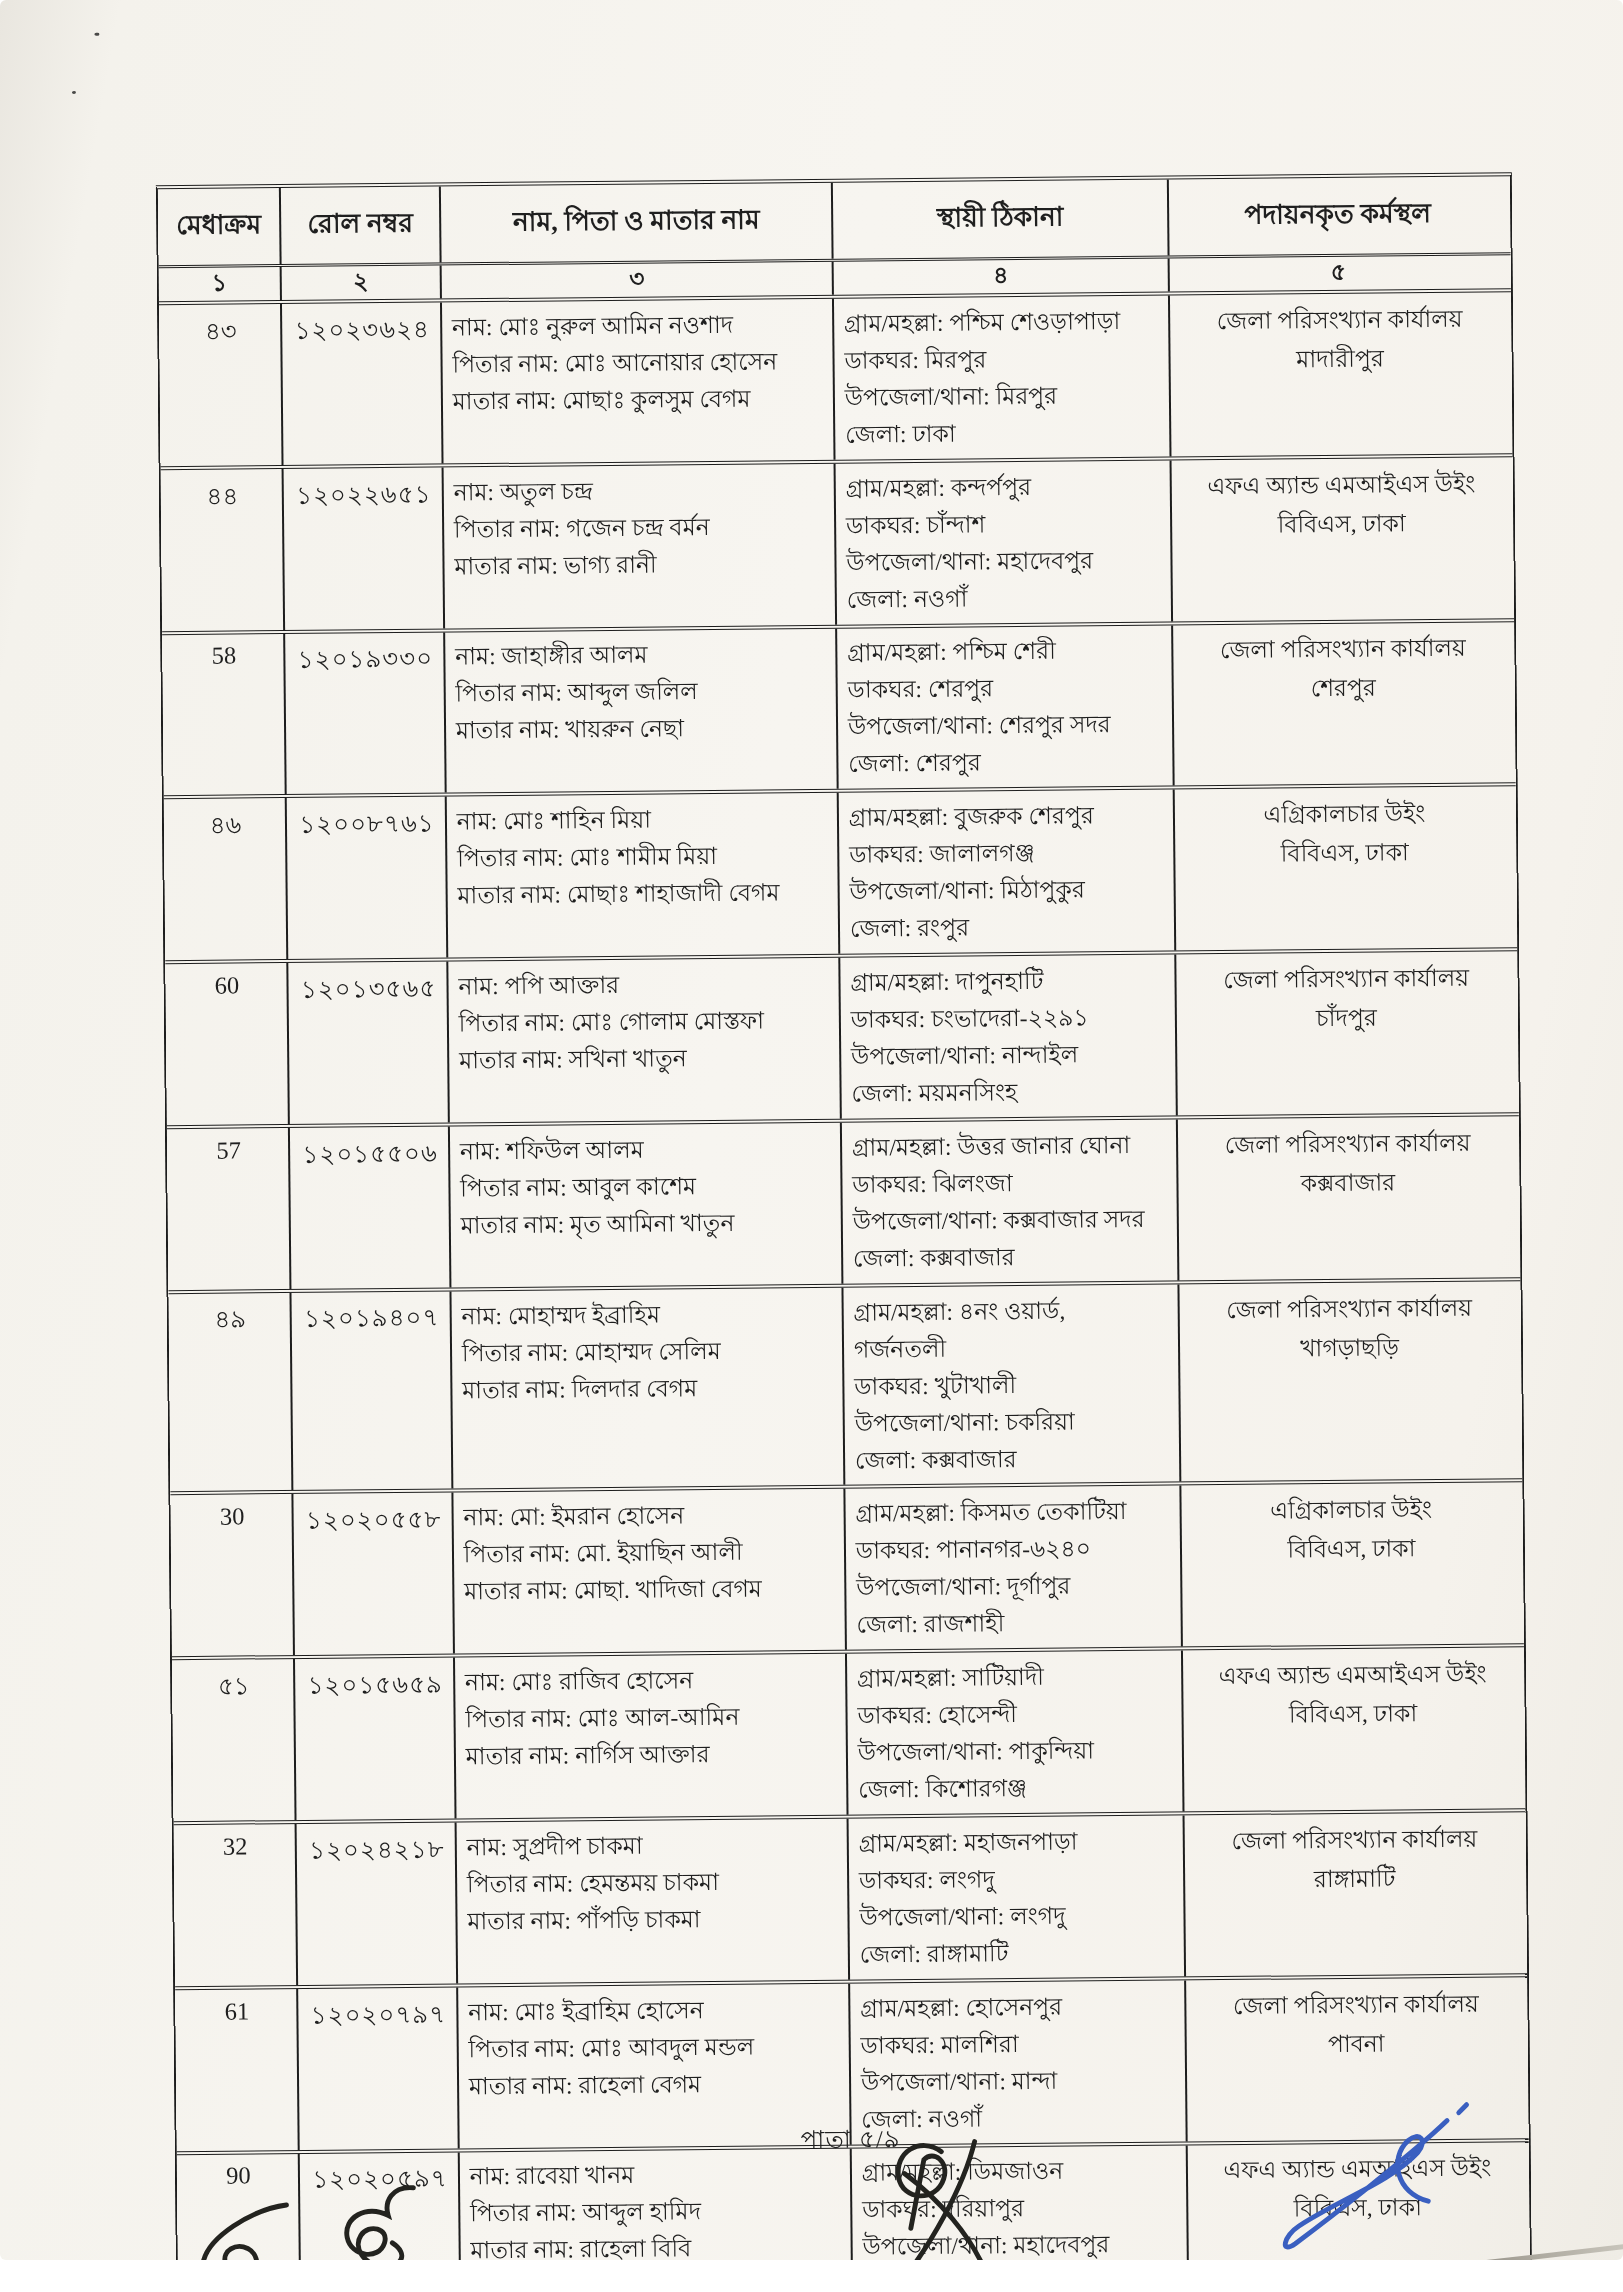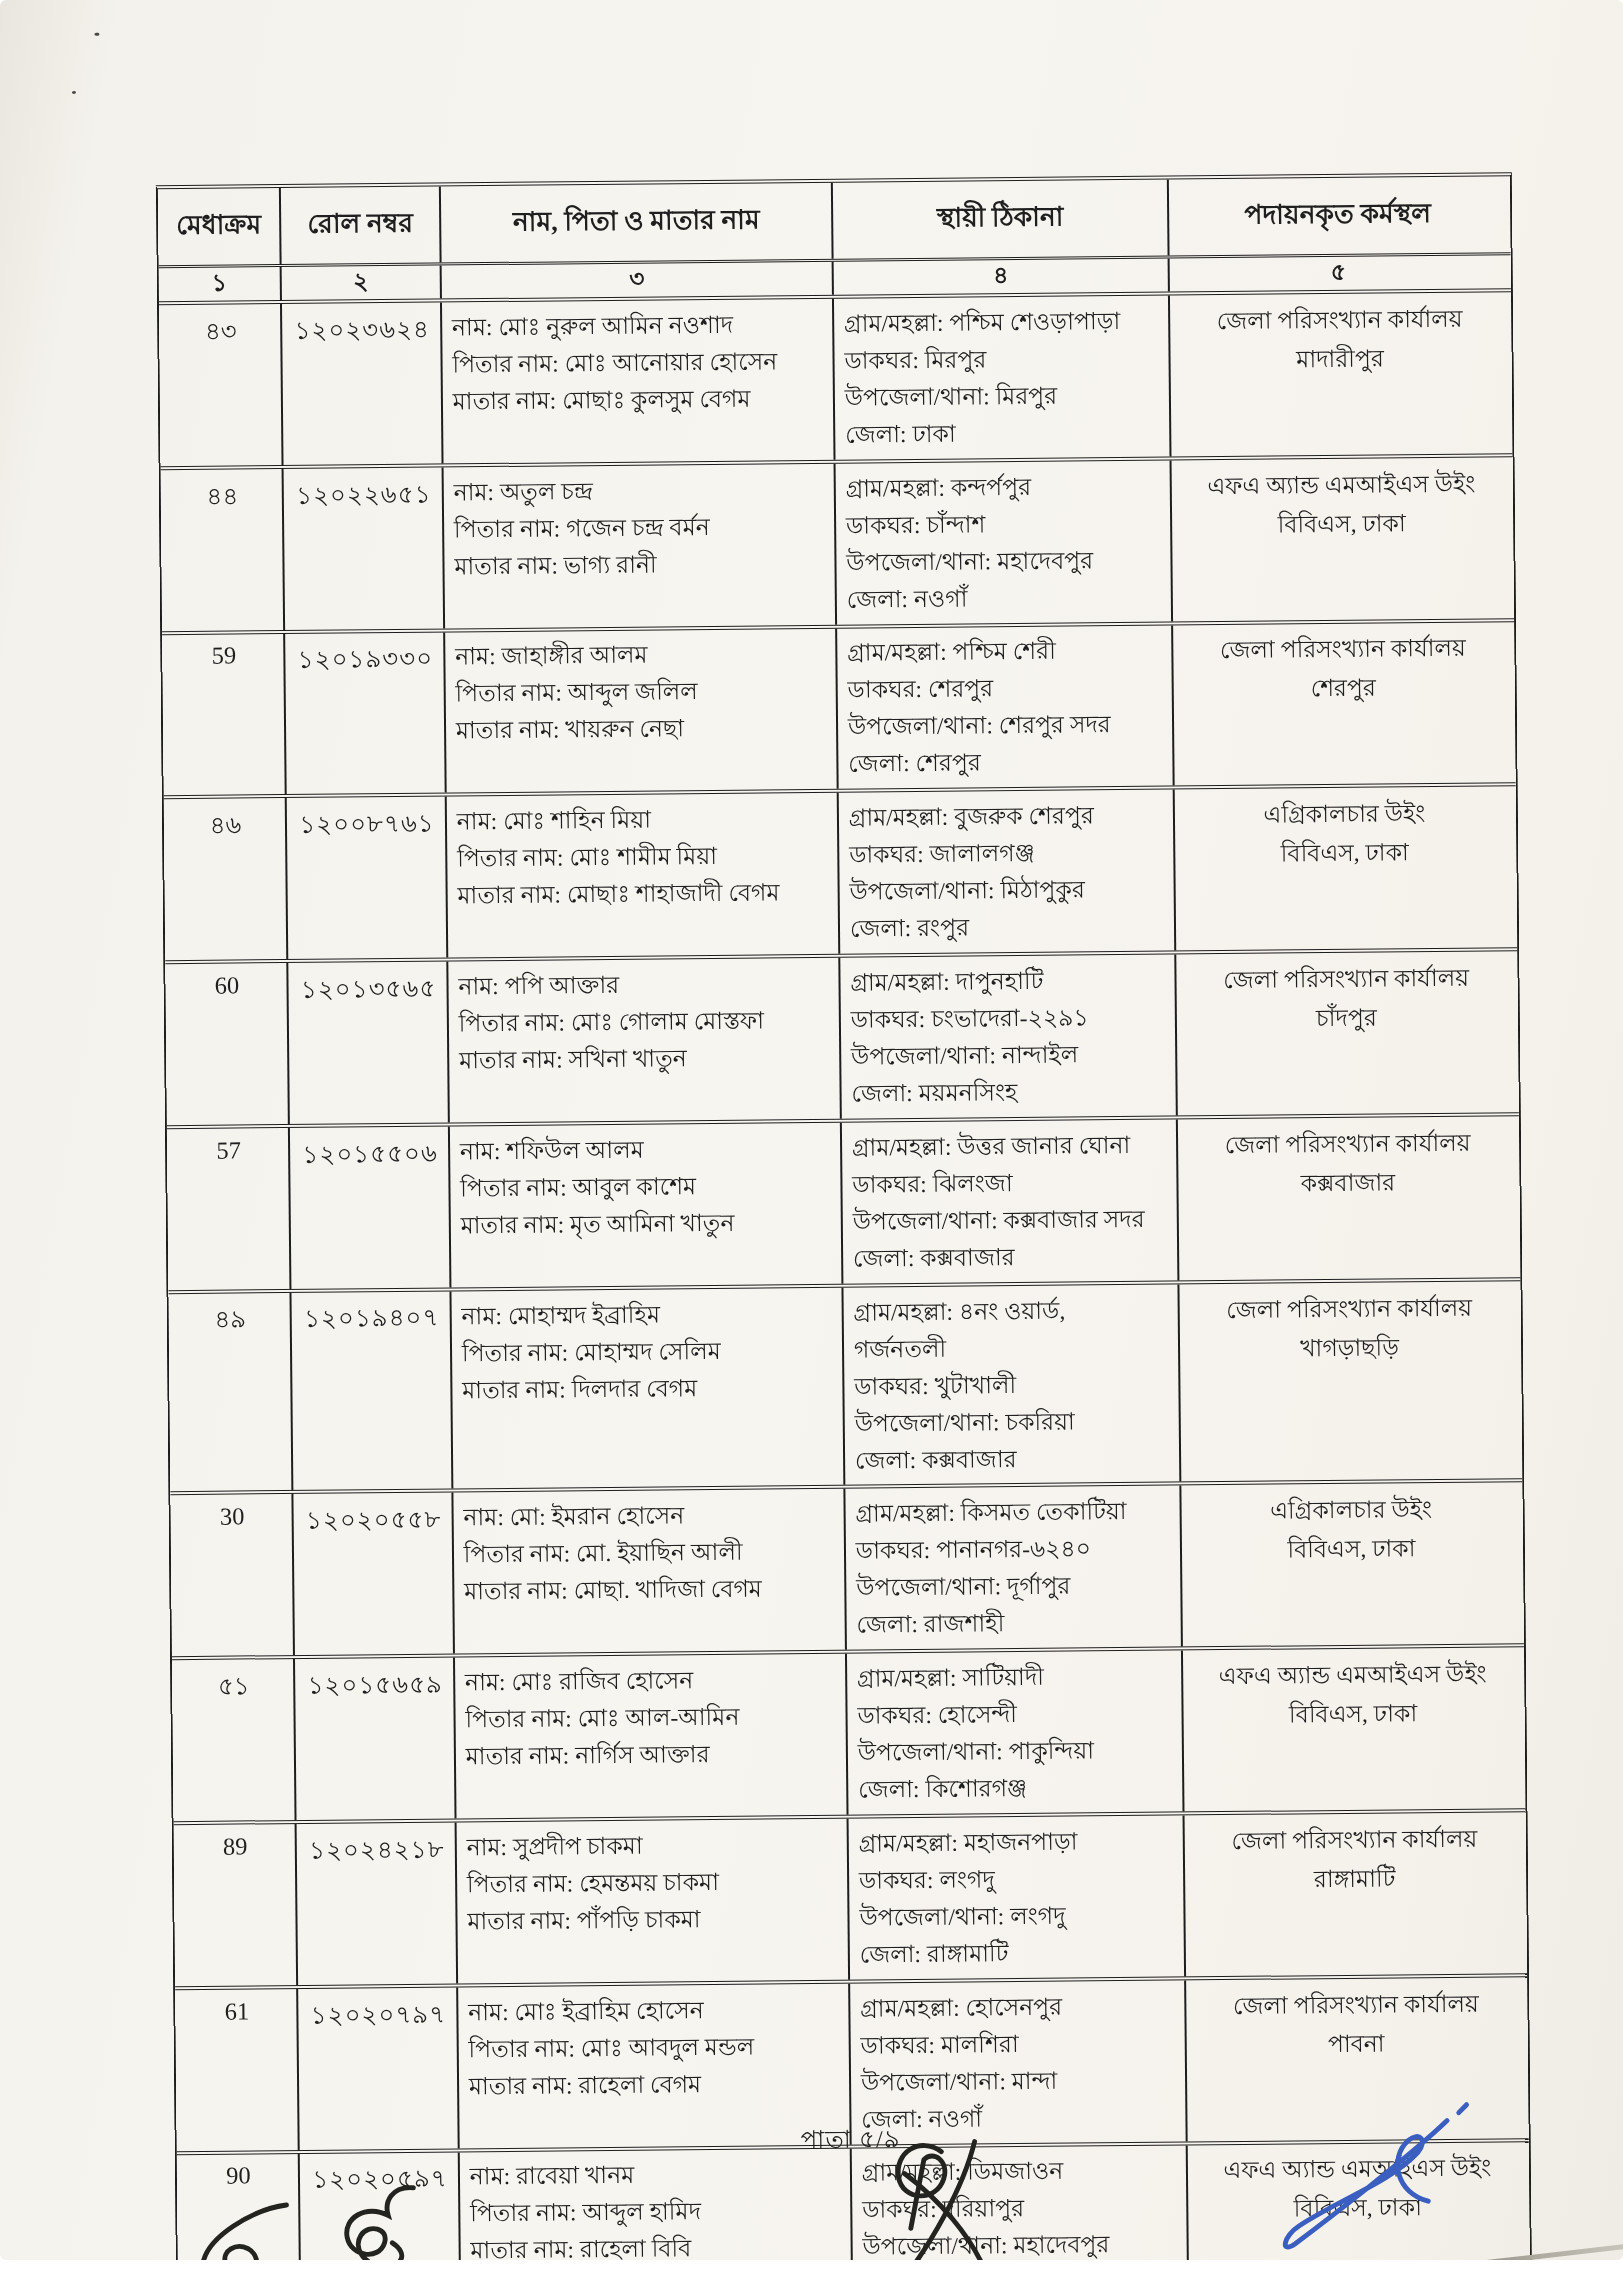--- a/index.html
+++ b/index.html
@@ -120,21 +120,21 @@
               <div class="line">উপজেলা/থানা: মহাদেবপুর</div>
               <div class="line">জেলা: নওগাঁ</div>
             </div>
     <div class="cell posting-cell">
               <div class="line">এফএ অ্যান্ড এমআইএস উইং</div>
               <div class="line">বিবিএস, ঢাকা</div>
             </div>
   </div>
 
   <div class="grid-row trow">
-    <div class="cell serial-cell"><span>59</span></div>
+    <div class="cell serial-cell"><span>58</span></div>
     <div class="cell roll-cell"><span>১২০১৯৩৩০</span></div>
     <div class="cell name-cell">
               <div class="line">নাম: জাহাঙ্গীর আলম</div>
               <div class="line">পিতার নাম: আব্দুল জলিল</div>
               <div class="line">মাতার নাম: খায়রুন নেছা</div>
             </div>
     <div class="cell address-cell">
               <div class="line">গ্রাম/মহল্লা: পশ্চিম শেরী</div>
               <div class="line">ডাকঘর: শেরপুর</div>
               <div class="line">উপজেলা/থানা: শেরপুর সদর</div>
@@ -261,21 +261,21 @@
               <div class="line">উপজেলা/থানা: পাকুন্দিয়া</div>
               <div class="line">জেলা: কিশোরগঞ্জ</div>
             </div>
     <div class="cell posting-cell">
               <div class="line">এফএ অ্যান্ড এমআইএস উইং</div>
               <div class="line">বিবিএস, ঢাকা</div>
             </div>
   </div>
 
   <div class="grid-row trow">
-    <div class="cell serial-cell"><span>89</span></div>
+    <div class="cell serial-cell"><span>32</span></div>
     <div class="cell roll-cell"><span>১২০২৪২১৮</span></div>
     <div class="cell name-cell">
               <div class="line">নাম: সুপ্রদীপ চাকমা</div>
               <div class="line">পিতার নাম: হেমন্তময় চাকমা</div>
               <div class="line">মাতার নাম: পাঁপড়ি চাকমা</div>
             </div>
     <div class="cell address-cell">
               <div class="line">গ্রাম/মহল্লা:  মহাজনপাড়া</div>
               <div class="line">ডাকঘর: লংগদু</div>
               <div class="line">উপজেলা/থানা: লংগদু</div>

